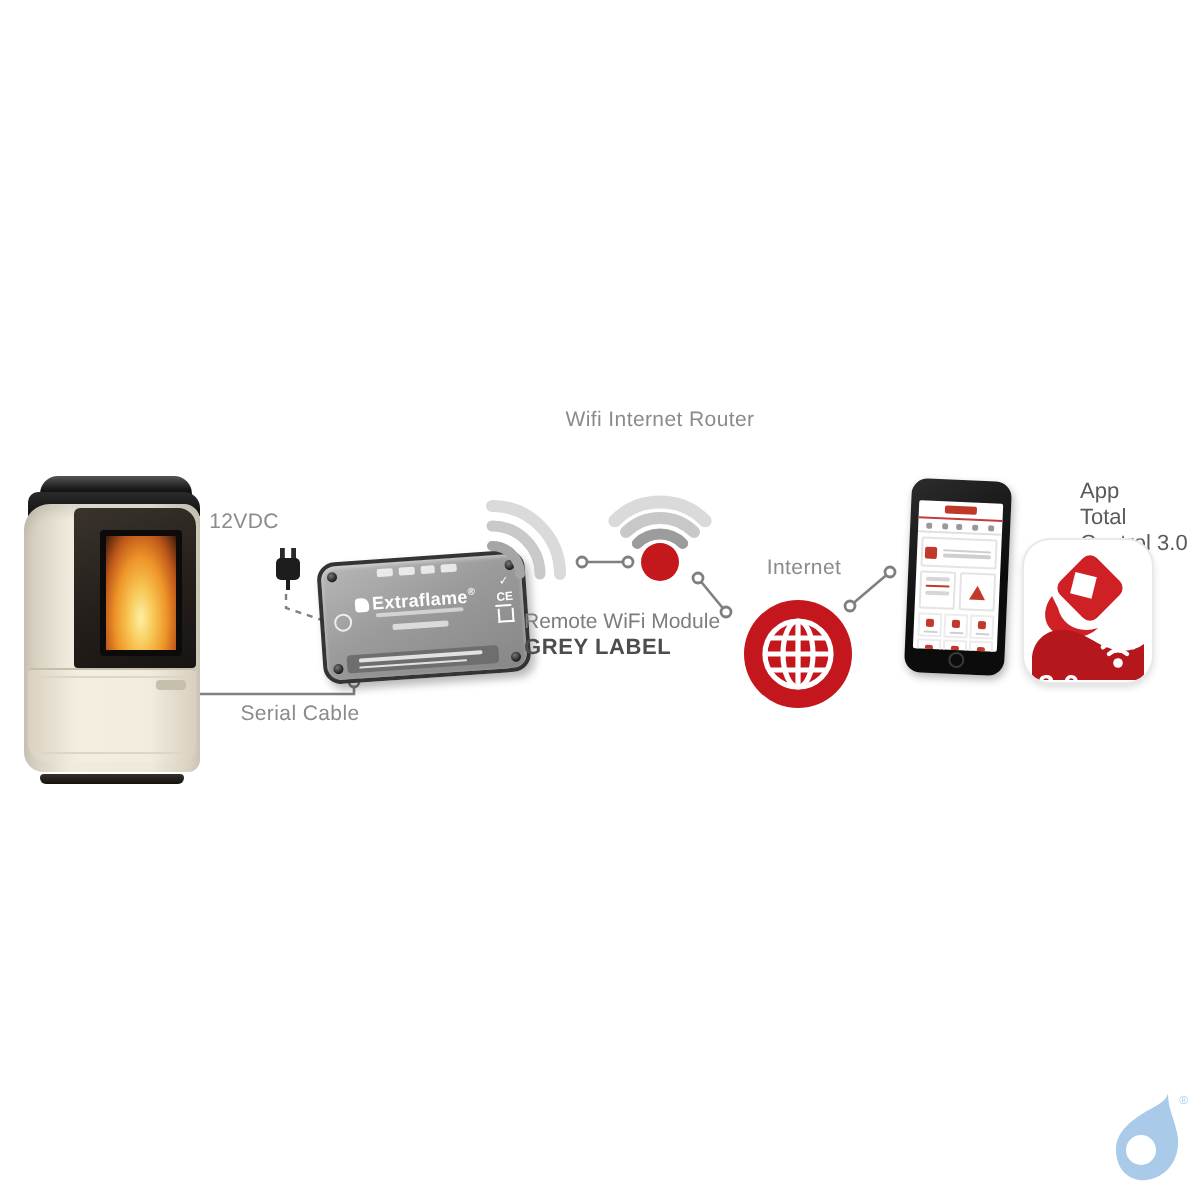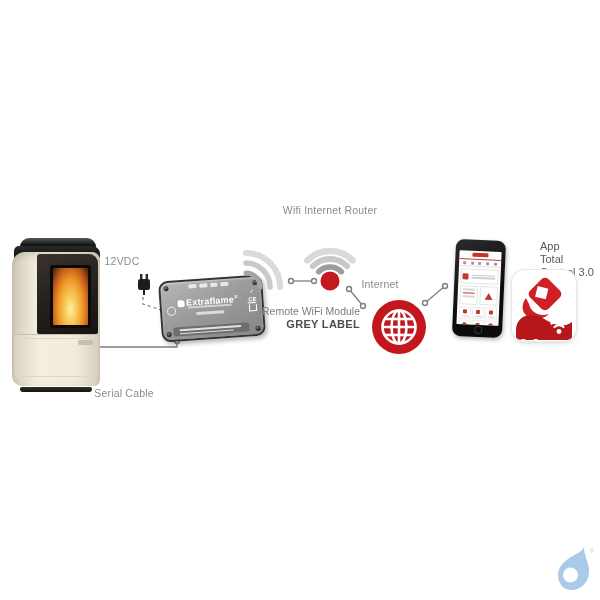--- a/index.html
+++ b/index.html
@@ -65,21 +65,21 @@
   .module-strip i{position:absolute;left:6px;height:1.5px;background:rgba(255,255,255,.8);border-radius:1px;}
   .module-side{position:absolute;right:4px;top:10px;width:10px;color:#fff;
      font-size:6px;line-height:8px;text-align:center;}
   .module-bin{width:6px;height:6px;border:1px solid #fff;border-top:none;margin:1px auto 0;position:relative;}
   .module-bin:before{content:"";position:absolute;left:-2px;top:-2px;width:8px;height:1px;background:#fff;}
   .module-port{position:absolute;left:5px;top:24px;width:7px;height:7px;border:1px solid rgba(255,255,255,.8);
      border-radius:50%;}
 
   .module-caption{position:absolute;left:262px;top:305px;z-index:2;line-height:13px;}
   .module-caption .l1{color:#7d7d7d;font-size:10.5px;}
-  .module-caption .l2{color:#4d4d4d;font-size:11px;font-weight:bold;letter-spacing:.3px;text-align:right;}
+  .module-caption .l2{color:#4d4d4d;font-size:11px;font-weight:bold;letter-spacing:.3px;}
 
   
   .phone{position:absolute;left:454px;top:240px;width:50px;height:97px;z-index:2;
      transform:rotate(2.5deg);
      background:linear-gradient(145deg,#2c2c2c,#0c0c0c 60%);
      border-radius:8px;box-shadow:1px 2px 4px rgba(0,0,0,.3);}
   .phone-screen{position:absolute;left:4px;right:4px;top:11px;bottom:12px;background:#fff;
      border-radius:1px;overflow:hidden;}
   .ph-head{height:8px;border-bottom:1px solid #c33b3b;position:relative;}
   .ph-head i{position:absolute;left:50%;top:2px;width:16px;height:3.5px;margin-left:-8px;
@@ -167,21 +167,21 @@
   </div>
 
   <div class="lbl center" style="left:100px;top:255px;width:44px;">12VDC</div>
   <svg class="plug" viewBox="0 0 16 22">
     <rect x="4" y="0" width="2.4" height="6" fill="#2a2a2a"></rect>
     <rect x="9.6" y="0" width="2.4" height="6" fill="#2a2a2a"></rect>
     <rect x="2" y="5" width="12" height="11" rx="2.5" fill="#1d1d1d"></rect>
     <line x1="8" y1="16" x2="8" y2="21" stroke="#1d1d1d" stroke-width="2"></line>
   </svg>
 
-  <div class="lbl center" style="left:88px;top:351px;width:72px;margin-top:36px;">Serial Cable</div>
+  <div class="lbl center" style="left:114px;top:351px;width:72px;">Serial Cable</div>
 
   <div class="module">
     <div class="screw" style="left:3px;top:3px;"></div>
     <div class="screw" style="right:3px;top:3px;"></div>
     <div class="screw" style="left:3px;bottom:3px;"></div>
     <div class="screw" style="right:3px;bottom:3px;"></div>
     <div class="module-topicons">
         <i></i>
         <i></i>
         <i></i>
@@ -215,21 +215,21 @@
   <div class="lbl center" style="left:278px;top:204px;width:104px;">Wifi Internet Router</div>
   <svg style="position:absolute;left:300px;top:238px;z-index:2;" width="60" height="54">
     <g fill="none" stroke-linecap="round">
       <path d="M 7.4,22.4 A 32,32 0 0 1 52.6,22.4" stroke="#dadada" stroke-width="6.5"></path>
       <path d="M 13,28 A 24,24 0 0 1 47,28" stroke="#c8c8c8" stroke-width="6"></path>
       <path d="M 18.7,33.7 A 16,16 0 0 1 41.3,33.7" stroke="#9c9c9c" stroke-width="5.5"></path>
     </g>
     <circle cx="30" cy="43" r="9.5" fill="#c5181c"></circle>
   </svg>
 
-  <div class="lbl center" style="left:349px;top:278px;width:62px;">Internet</div>
+  <div class="lbl center" style="left:371px;top:278px;width:62px;">Internet</div>
   <svg style="position:absolute;left:371px;top:299px;z-index:2;" width="56" height="56">
     <circle cx="28" cy="28" r="27" fill="#c4171d"></circle>
     <g fill="none" stroke="#fff" stroke-width="2.6">
       <circle cx="28" cy="28" r="16.5"></circle>
       <ellipse cx="28" cy="28" rx="7.5" ry="16.5"></ellipse>
       <line x1="28" y1="11.5" x2="28" y2="44.5"></line>
       <line x1="13.6" y1="20" x2="42.4" y2="20"></line>
       <line x1="11.5" y1="28" x2="44.5" y2="28"></line>
       <line x1="13.6" y1="36" x2="42.4" y2="36"></line>
     </g>

